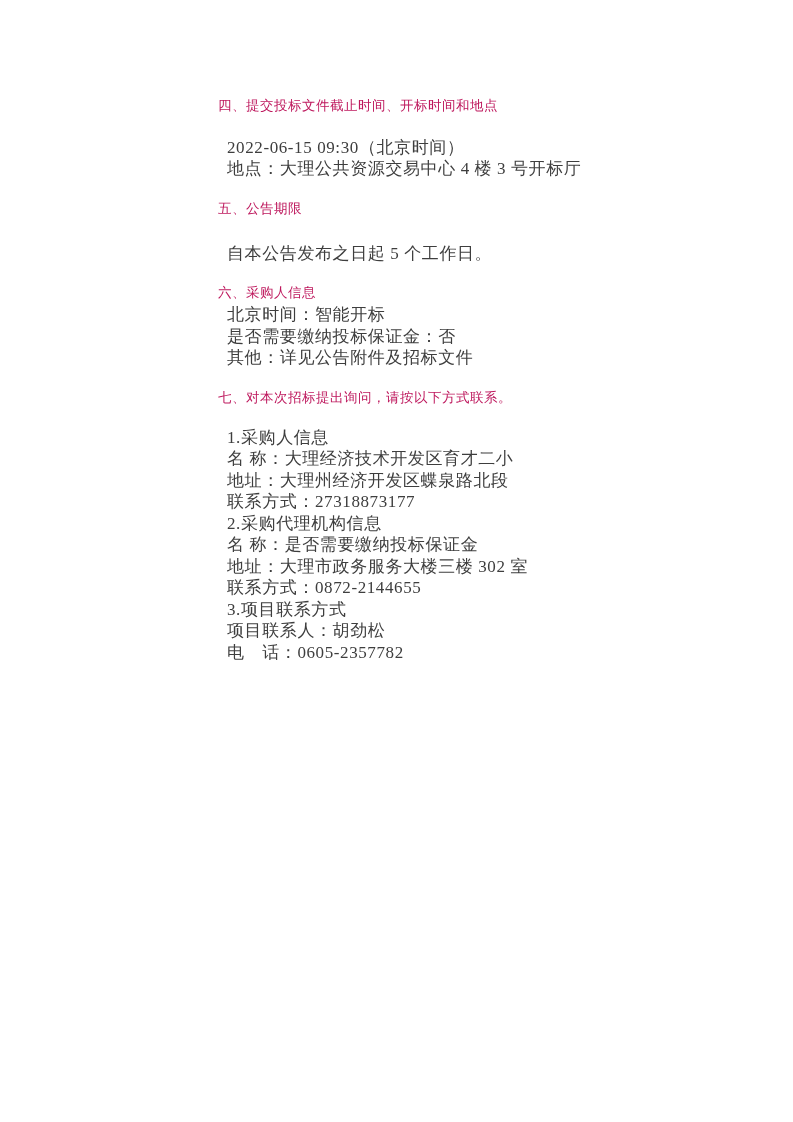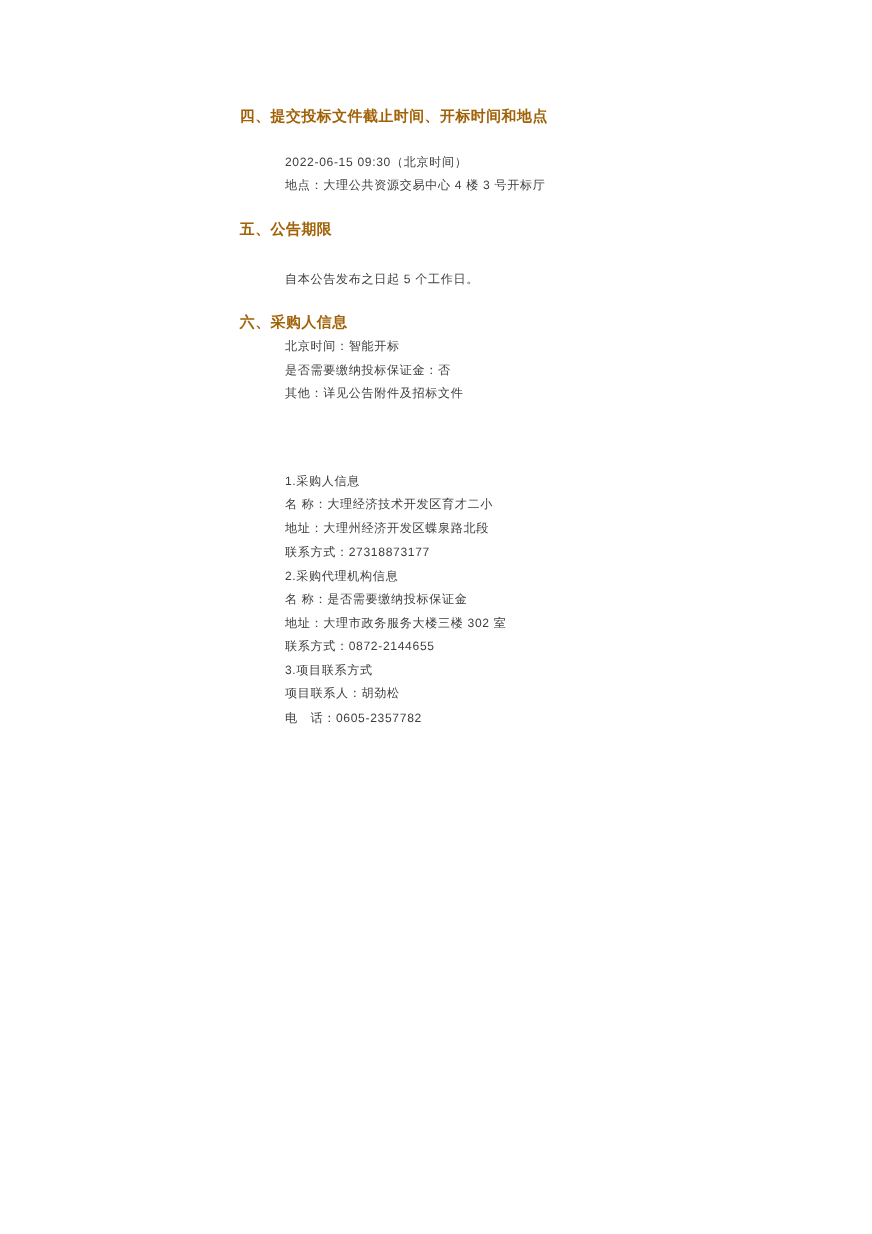--- a/index.html
+++ b/index.html
@@ -12,32 +12,32 @@
     width: 793px;
     height: 1122px;
     background: #ffffff;
     overflow: hidden;
     font-family: "Liberation Serif", serif;
   }
   .sec-heading {
     position: absolute;
     left: 218px;
     font-family: "Liberation Sans", sans-serif;
-    font-weight: bold;
+    font-weight: normal;
     font-size: 13.5px;
     line-height: 18px;
     letter-spacing: 0.5px;
-    color: #a16207;
+    color: #be185d;
     white-space: nowrap;
   }
   .body-line {
     position: absolute;
-    left: 259px;
-    font-family: Liberation Sans, sans-serif;
-    font-size: 11px;
+    left: 227px;
+    font-family: Liberation Serif, serif;
+    font-size: 17px;
     line-height: 14px;
     letter-spacing: 0.6px;
     color: #3e3e3e;
     white-space: nowrap;
   }
 </style>
 </head>
 <body>
 
 <div class="page">
@@ -47,20 +47,21 @@
   <div class="body-line" style="top:162px">地点：大理公共资源交易中心 4 楼 3 号开标厅</div>
 
   <div class="sec-heading" style="top:200px">五、公告期限</div>
   <div class="body-line" style="top:247px">自本公告发布之日起 5 个工作日。</div>
 
   <div class="sec-heading" style="top:284px">六、采购人信息</div>
   <div class="body-line" style="top:308px">北京时间：智能开标</div>
   <div class="body-line" style="top:330px">是否需要缴纳投标保证金：否</div>
   <div class="body-line" style="top:351px">其他：详见公告附件及招标文件</div>
 
+  <div class="sec-heading" style="top:389px">七、对本次招标提出询问，请按以下方式联系。</div>
   <div class="body-line" style="top:431px">1.采购人信息</div>
   <div class="body-line" style="top:452px">名 称：大理经济技术开发区育才二小</div>
   <div class="body-line" style="top:474px">地址：大理州经济开发区蝶泉路北段</div>
   <div class="body-line" style="top:495px">联系方式：27318873177</div>
   <div class="body-line" style="top:517px">2.采购代理机构信息</div>
   <div class="body-line" style="top:538px">名 称：是否需要缴纳投标保证金</div>
   <div class="body-line" style="top:560px">地址：大理市政务服务大楼三楼 302 室</div>
   <div class="body-line" style="top:581px">联系方式：0872-2144655</div>
   <div class="body-line" style="top:603px">3.项目联系方式</div>
   <div class="body-line" style="top:624px">项目联系人：胡劲松</div>

